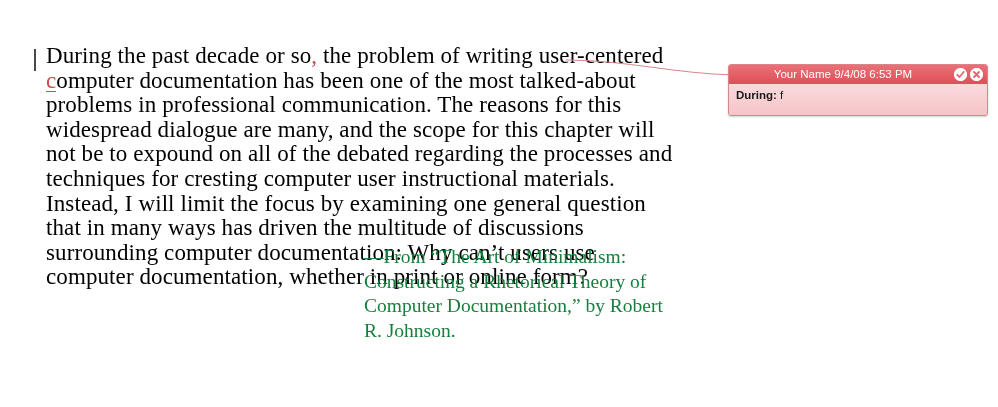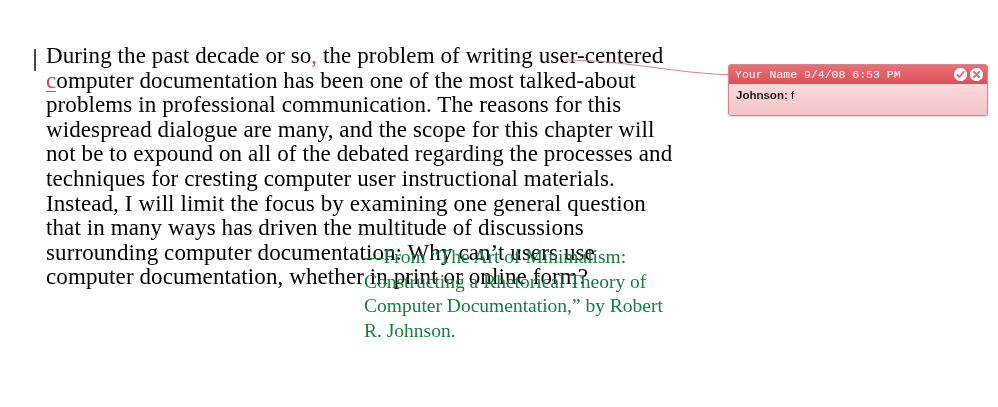--- a/index.html
+++ b/index.html
@@ -99,25 +99,26 @@
     background: linear-gradient(180deg, #ea7077 0%, #de5058 100%);
     display: flex;
     align-items: center;
     padding: 0 4px 0 6px;
     box-sizing: border-box;
   }
 
   #balloon-title {
     flex: 1;
     color: #ffffff;
-    font-family: Liberation Mono, monospace;
+    font-family: Liberation Sans, sans-serif;
     font-size: 11.5px;
     line-height: 19px;
     white-space: nowrap;
     overflow: hidden;
+    text-align: center;
   }
 
   .hdr-btn {
     width: 13px;
     height: 13px;
     border-radius: 50%;
     background: #ffffff;
     margin-left: 3px;
     position: relative;
     flex: 0 0 auto;
@@ -185,17 +186,17 @@
         </svg>
       </div>
       <div class="hdr-btn">
         <svg width="13" height="13" viewBox="0 0 13 13">
           <circle cx="6.5" cy="6.5" r="6.5" fill="#ffffff"></circle>
           <path d="M4.0 4.0 L9.0 9.0 M9.0 4.0 L4.0 9.0" stroke="#e4656c" stroke-width="1.8" fill="none" stroke-linecap="round"></path>
         </svg>
       </div>
     </div>
     <div id="balloon-body">
-      <div class="balloon-line"><span class="balloon-label">Johnson:</span> <span class="balloon-value">f</span></div>
+      <div class="balloon-line"><span class="balloon-label">During:</span> <span class="balloon-value">f</span></div>
     </div>
   </div>
 
 </div>
 
 </body></html>

